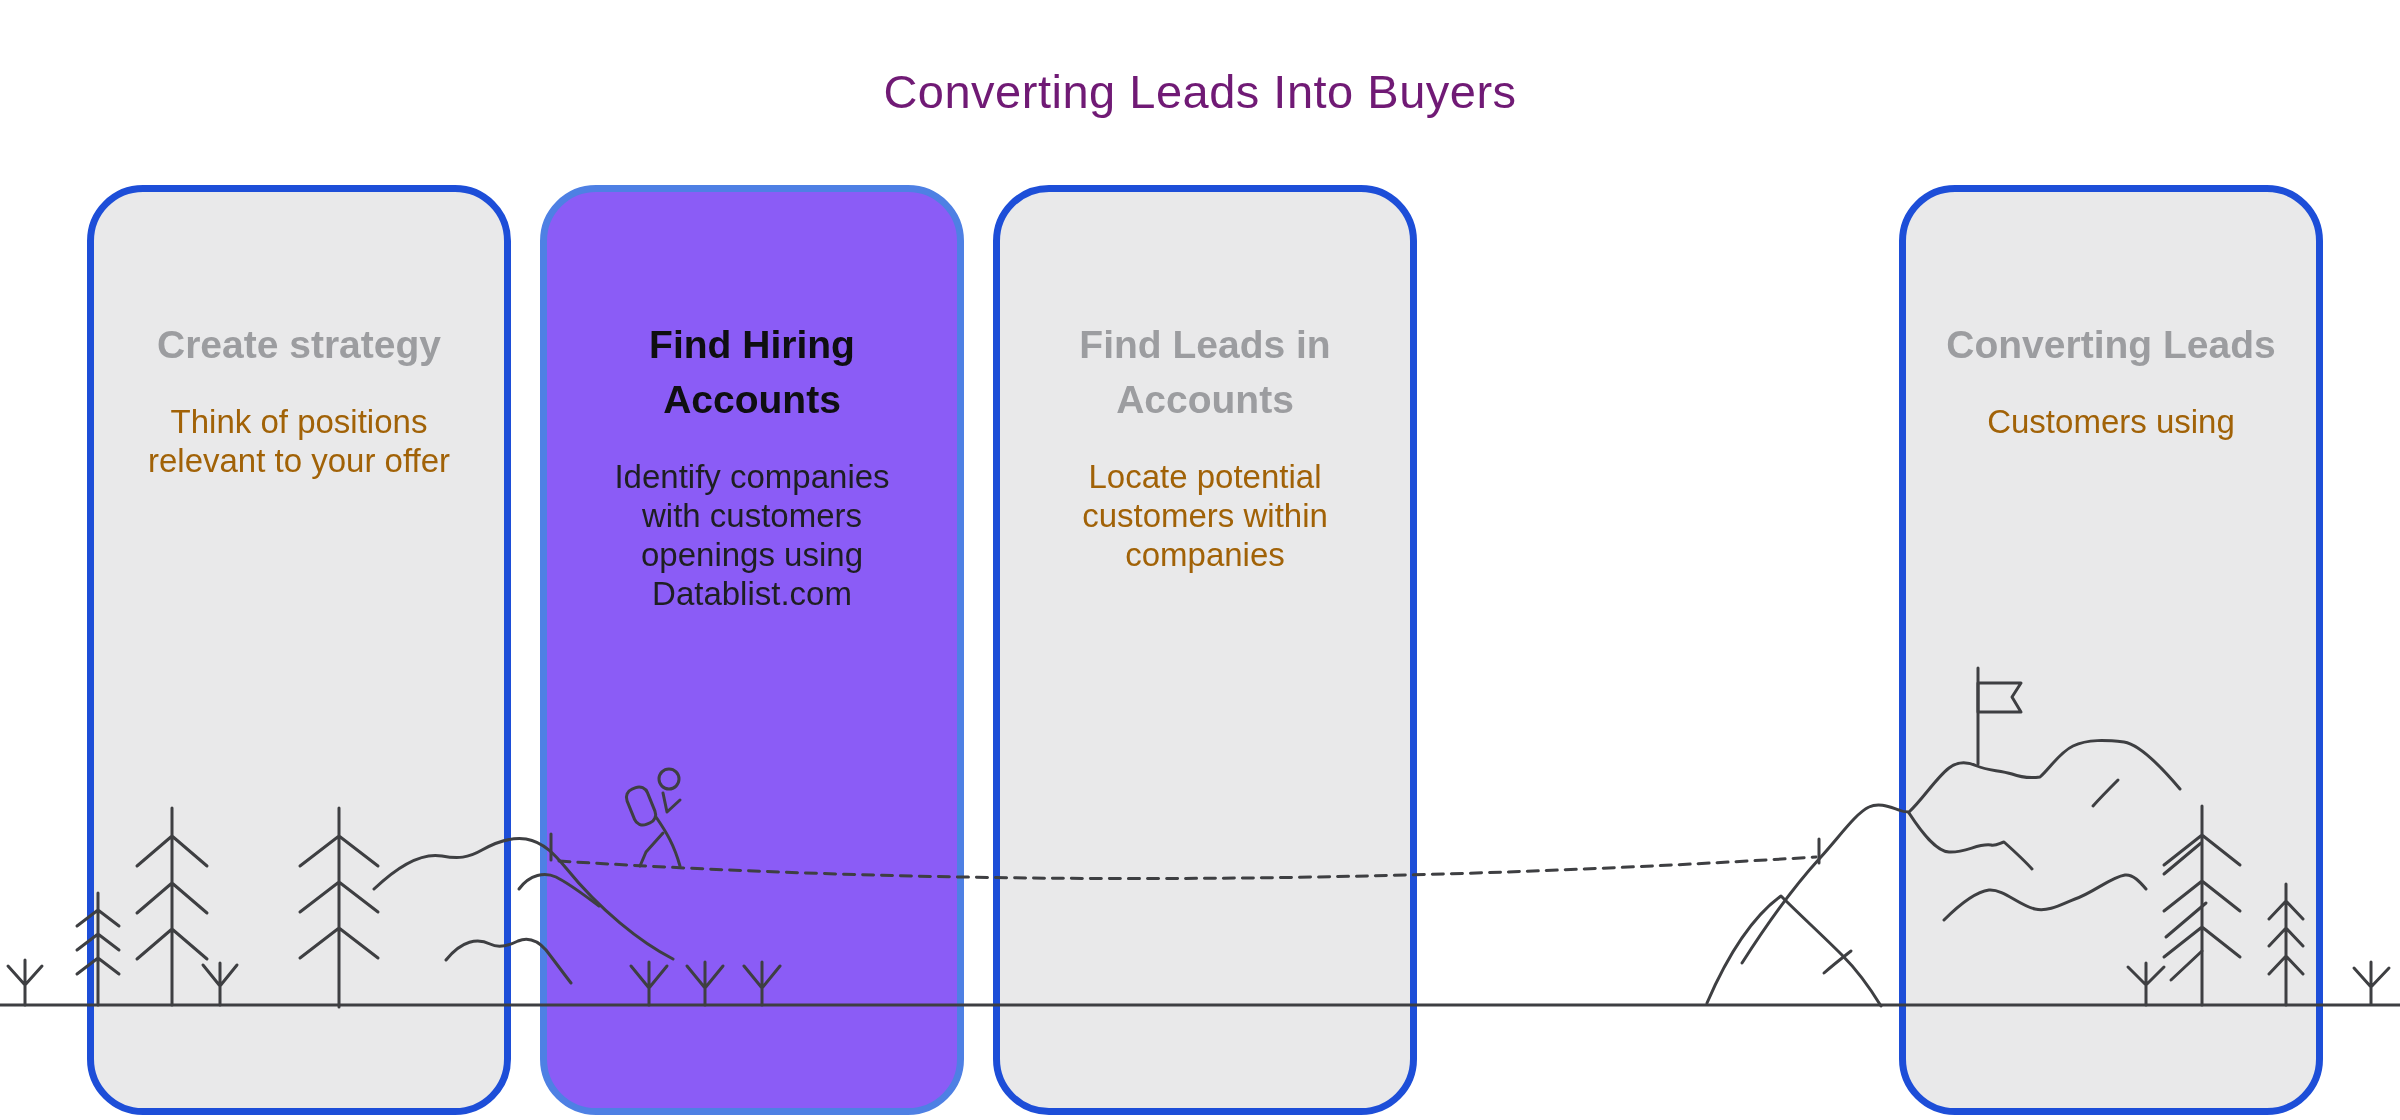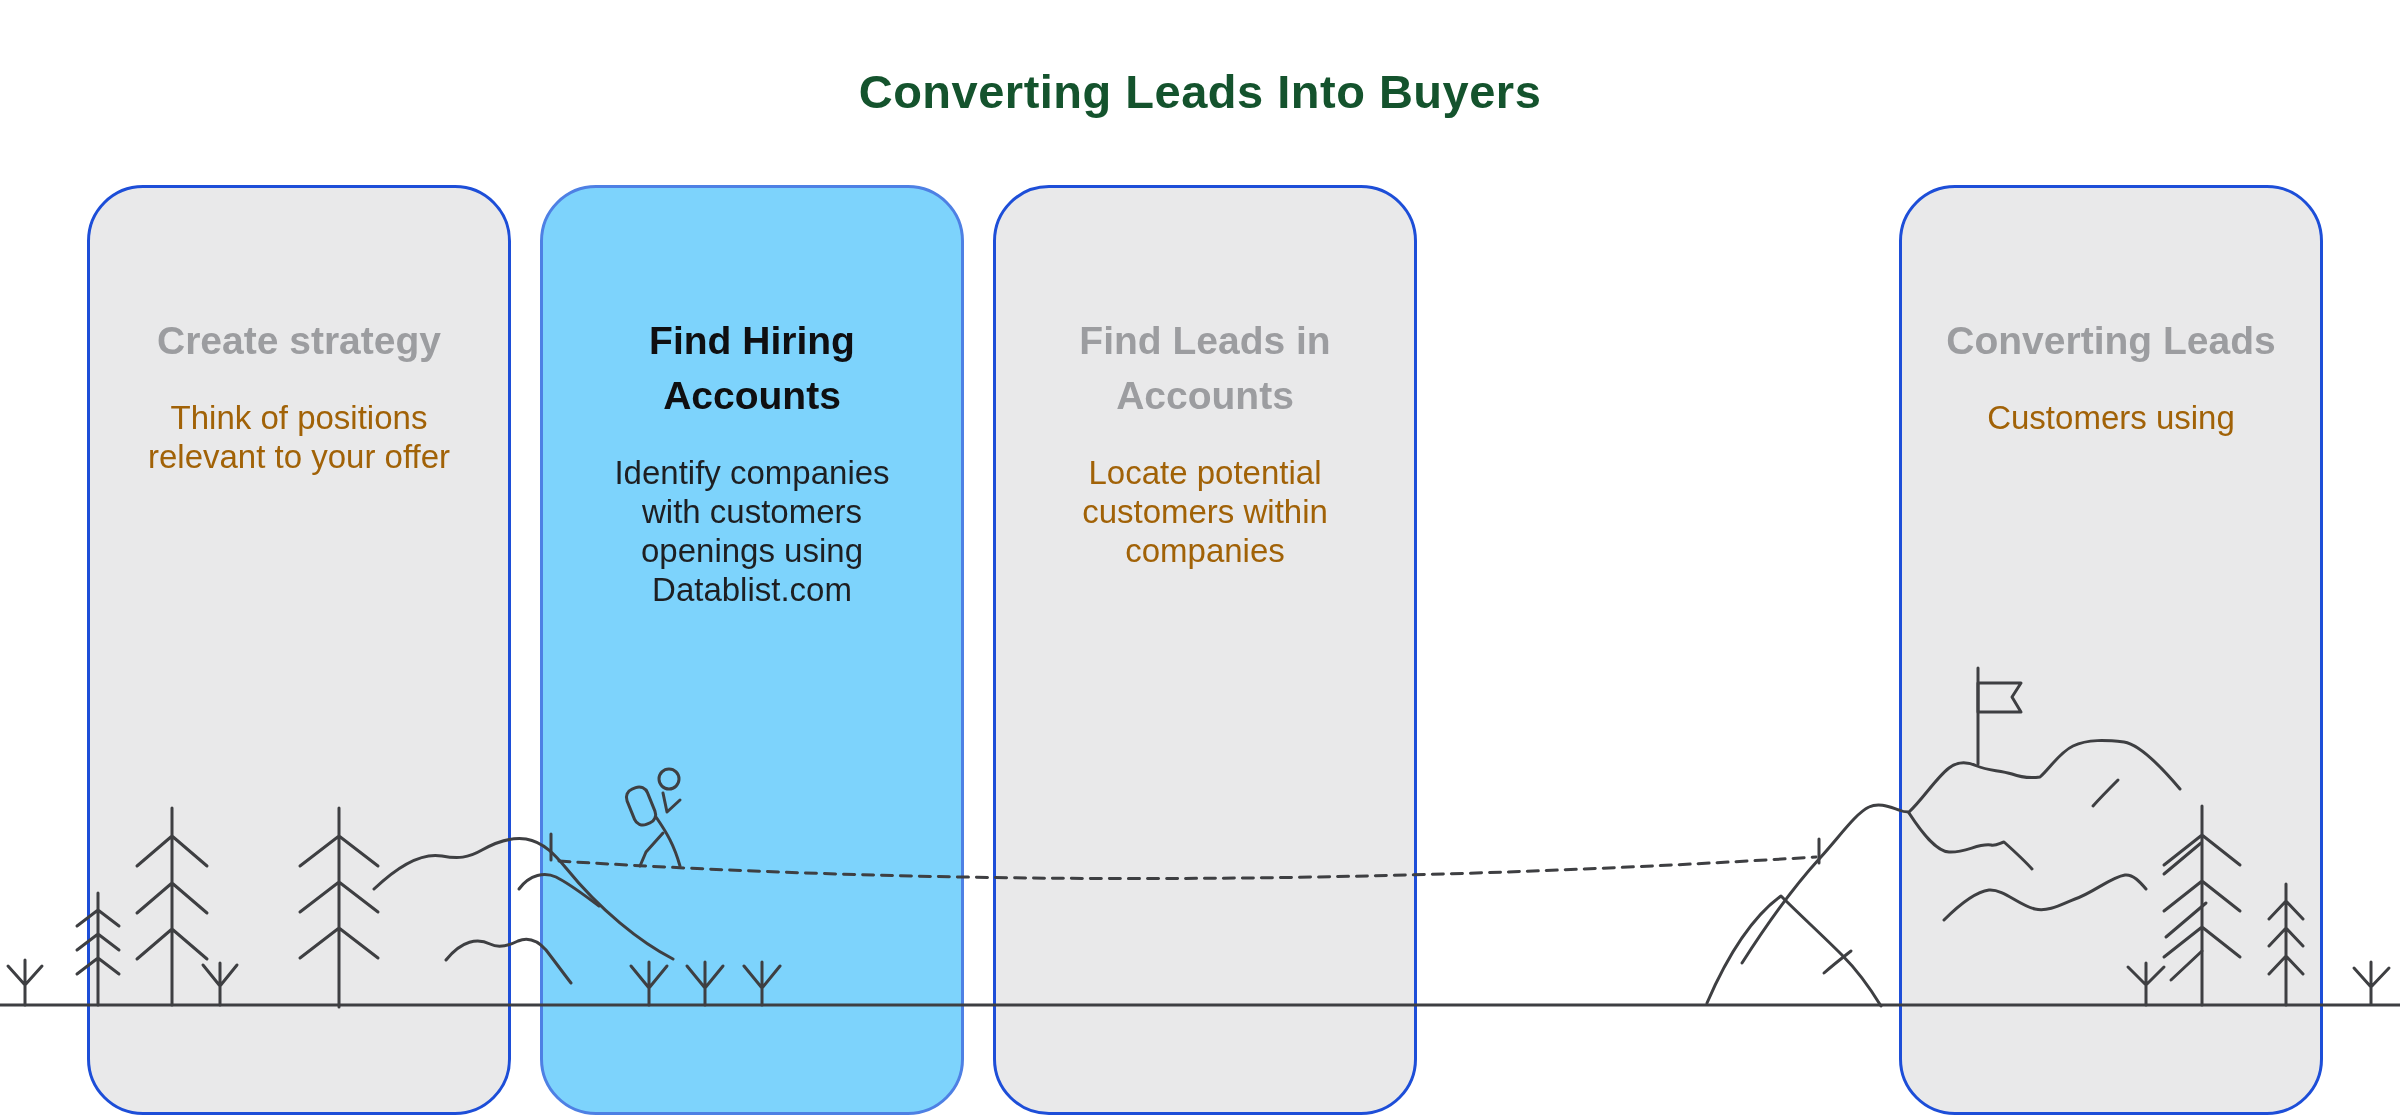--- a/index.html
+++ b/index.html
@@ -4,31 +4,31 @@
 <style>
   html,body{margin:0;padding:0;}
   body{
     width:2400px;height:1120px;overflow:hidden;
     background:#ffffff;
     font-family:"Liberation Sans", sans-serif;
   }
   .canvas{position:relative;width:2400px;height:1120px;background:#ffffff;}
   .page-title{
     position:absolute;top:64px;left:0;width:2400px;
-    text-align:center;font-size:47px;font-weight:700;color:#14532d;
+    text-align:center;font-size:47px;font-weight:400;color:#701a75;
     letter-spacing:0.5px;
   }
   .card{
     position:absolute;top:185px;width:424px;height:930px;
     border-radius:56px;box-sizing:border-box;
-    background:#e9e9ea;border:3px solid #1d4ed8;
+    background:#e9e9ea;border:7px solid #1d4ed8;
     padding:125px 34px 0 34px;text-align:center;
     z-index:1;
   }
-  .card.active{background:#7dd3fc;border-color:#4e80e4;}
+  .card.active{background:#8b5cf6;border-color:#4e80e4;}
   .card-title{
     font-size:39px;font-weight:700;line-height:55px;color:#9c9da0;
   }
   .card.active .card-title{color:#0f0f11;}
   .card-desc{
     margin:30px auto 0 auto;max-width:322px;
     font-size:33px;line-height:39px;color:#a16207;
   }
   .card.active .card-desc{color:#1e1f22;}
   .scene{

